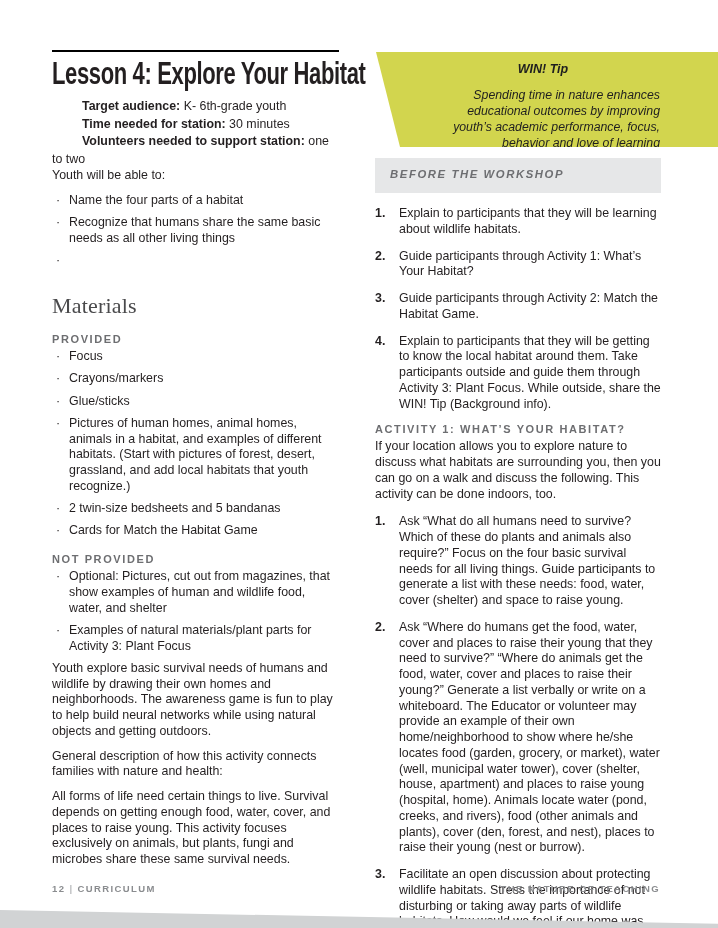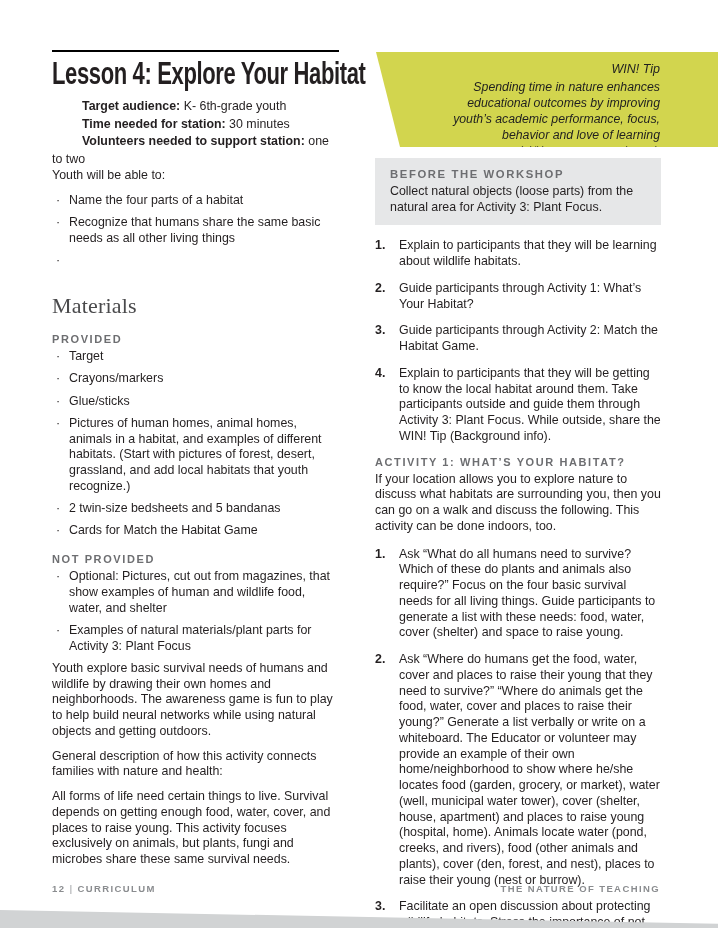--- a/index.html
+++ b/index.html
@@ -15,21 +15,21 @@
   .lesson-title{margin:7px 0 10px 0;font-weight:bold;font-size:29px;line-height:1.0;
         letter-spacing:-0.5px;white-space:nowrap;transform:scale(0.76,1.06);transform-origin:left top;}
   .meta{font-size:12.4px;line-height:1.42;}
   .meta b{font-weight:bold;margin-left:30px;}
 
   
   .win-tip{position:absolute;left:376px;top:52px;width:342px;height:95px;background:#d2d54e;
         clip-path:polygon(0 0,100% 0,100% 100%,24px 100%);
         text-align:right;padding:10px 58px 0 50px;box-sizing:border-box;
         font-style:italic;color:#1f1f1f;}
-  .win-tip .tip-title{font-weight:normal;font-size:12.5px;margin-bottom:4px;}
+  .win-tip .tip-title{font-weight:bold;font-size:12.5px;margin-bottom:12px;text-align:center;}
   .win-tip .tip-body{font-size:12.3px;line-height:1.3;}
   .win-tip .tip-cite{font-size:9px;margin-top:1px;}
 
   
   h2.serif{font-family:"Liberation Serif",serif;font-weight:500;color:#4a4a4c;
         font-size:22px;margin:24px 0 7px 0;letter-spacing:0.2px;}
   .subhead{font-size:11px;font-weight:bold;color:#6d6e71;letter-spacing:1.6px;margin:14px 0 4px 0;}
 
   
   .body-text,.para{font-size:12.4px;line-height:1.27;}
@@ -38,21 +38,21 @@
   
   .blist{margin:2px 0 0 0;}
   .blist .li{display:flex;margin:0 0 6.5px 0;font-size:12.4px;line-height:1.27;}
   .blist .marker{width:13px;flex:0 0 13px;margin-left:4px;color:#231f20;}
 
   
   .nlist .step{display:flex;margin:0 0 11px 0;font-size:12.4px;line-height:1.27;}
   .nlist .num{width:24px;flex:0 0 24px;font-weight:bold;}
 
   
-  .gray-box{background:#e6e7e8;padding:10px 12px 10px 15px;margin:6px 0 13px 0;}
+  .gray-box{background:#e6e7e8;padding:10px 12px 10px 15px;margin:6px 0 13px 0;font-style:italic;}
   .gray-box .gb-head{font-size:11.3px;font-weight:bold;color:#6d6e71;letter-spacing:1.6px;margin-bottom:3px;}
   .gray-box .gb-body{font-size:12.4px;line-height:1.3;}
 
   
   .footer{position:absolute;top:883px;left:52px;right:58px;display:flex;justify-content:space-between;
         font-size:9.5px;font-weight:bold;color:#8a8c8f;letter-spacing:1.4px;}
   .footer .sep{color:#b9bbbd;padding:0 4px;}
 
   
   .edge-band{position:absolute;left:0;right:0;bottom:0;height:18px;background:#d1d3d4;
@@ -92,21 +92,21 @@
       <div class="li">
           <span class="marker">·</span>
         </div>
     </div>
 
     <h2 class="serif">Materials</h2>
     <div class="subhead">PROVIDED</div>
     <div class="blist">
       <div class="li">
           <span class="marker">·</span>
-          <span class="li-text">Target</span>
+          <span class="li-text">Focus</span>
         </div>
       <div class="li">
           <span class="marker">·</span>
           <span class="li-text">Crayons/markers</span>
         </div>
       <div class="li">
           <span class="marker">·</span>
           <span class="li-text">Glue/sticks</span>
         </div>
       <div class="li">
@@ -138,21 +138,20 @@
     <p class="para">Youth explore basic survival needs of humans and wildlife by drawing their own homes and neighborhoods. The awareness game is fun to play to help build neural networks while using natural objects and getting outdoors.</p>
     <p class="para">General description of how this activity connects families with nature and health:</p>
     <p class="para">All forms of life need certain things to live. Survival depends on getting enough food, water, cover, and places to raise young. This activity focuses exclusively on animals, but plants, fungi and microbes share these same survival needs.</p>
 
   </div>
 
   <div class="col-right">
 
     <div class="gray-box">
       <div class="gb-head">BEFORE THE WORKSHOP</div>
-      <div class="gb-body">Collect natural objects (loose parts) from the natural area for Activity 3: Plant Focus.</div>
     </div>
 
     <div class="nlist">
       <div class="step">
           <span class="num">1.</span>
           <span class="step-text">Explain to participants that they will be learning about wildlife habitats.</span>
         </div>
       <div class="step">
           <span class="num">2.</span>
           <span class="step-text">Guide participants through Activity 1: What’s Your Habitat?</span>

